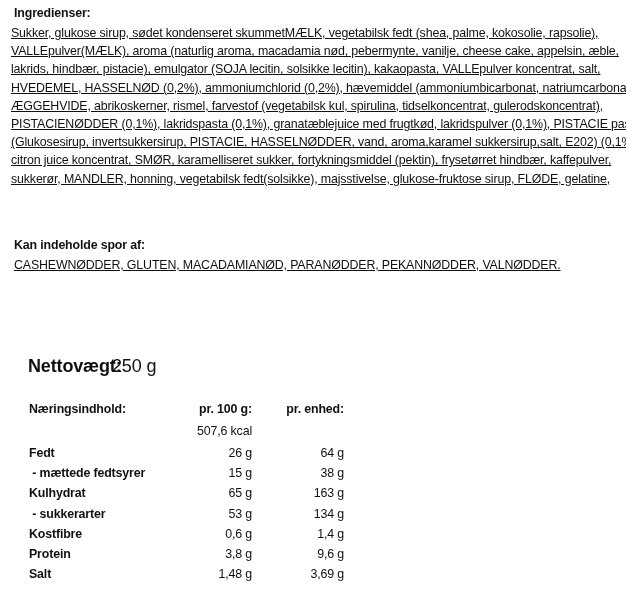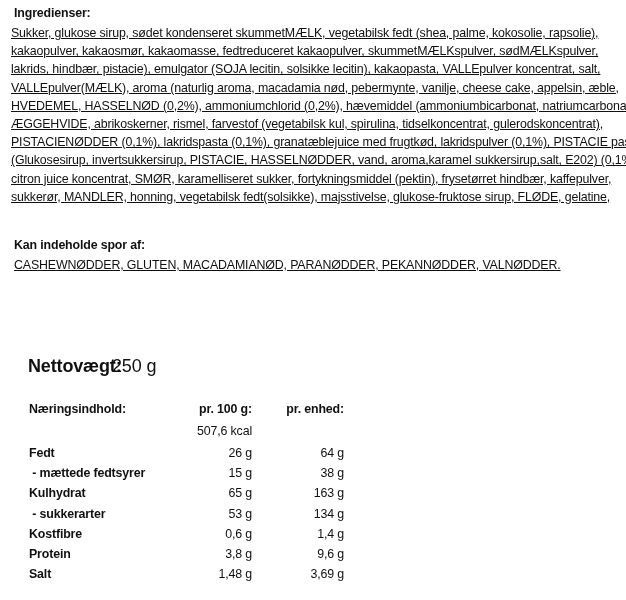--- a/index.html
+++ b/index.html
@@ -60,23 +60,22 @@
     .nrow .c3 { position: absolute; right: 2px; text-align: right; }
     .bold { font-weight: bold; }
   </style>
 </head>
 <body>
 
 <div class="heading" style="top:6px;">Ingredienser:</div>
 
 <p class="para" style="top:24px;">
   <span class="line">Sukker, glukose sirup, sødet kondenseret skummetMÆLK, vegetabilsk fedt (shea, palme, kokosolie, rapsolie),</span>
-  <span class="line">kakaopulver, kakaosmør, kakaomasse, fedtreduceret kakaopulver, skummetMÆLKspulver, sødMÆLKspulver,</span>
+  <span class="line">VALLEpulver(MÆLK), aroma (naturlig aroma, macadamia nød, pebermynte, vanilje, cheese cake, appelsin, æble,</span>
   <span class="line">lakrids, hindbær, pistacie), emulgator (SOJA lecitin, solsikke lecitin), kakaopasta, VALLEpulver koncentrat, salt,</span>
-  <span class="line">VALLEpulver(MÆLK), aroma (naturlig aroma, macadamia nød, pebermynte, vanilje, cheese cake, appelsin, æble,</span>
   <span class="line">HVEDEMEL, HASSELNØD (0,2%), ammoniumchlorid (0,2%), hævemiddel (ammoniumbicarbonat, natriumcarbonat),</span>
   <span class="line">ÆGGEHVIDE, abrikoskerner, rismel, farvestof (vegetabilsk kul, spirulina, tidselkoncentrat, gulerodskoncentrat),</span>
   <span class="line">PISTACIENØDDER (0,1%), lakridspasta (0,1%), granatæblejuice med frugtkød, lakridspulver (0,1%), PISTACIE pasta</span>
   <span class="line">(Glukosesirup, invertsukkersirup, PISTACIE, HASSELNØDDER, vand, aroma,karamel sukkersirup,salt, E202) (0,1%),</span>
   <span class="line">citron juice koncentrat, SMØR, karamelliseret sukker, fortykningsmiddel (pektin), frysetørret hindbær, kaffepulver,</span>
   <span class="line">sukkerør, MANDLER, honning, vegetabilsk fedt(solsikke), majsstivelse, glukose-fruktose sirup, FLØDE, gelatine,</span>
 </p>
 
 <div class="heading" style="top:238px;">Kan indeholde spor af:</div>
 <div class="para" style="top:256px; left:14px;">CASHEWNØDDER, GLUTEN, MACADAMIANØD, PARANØDDER, PEKANNØDDER, VALNØDDER.</div>

